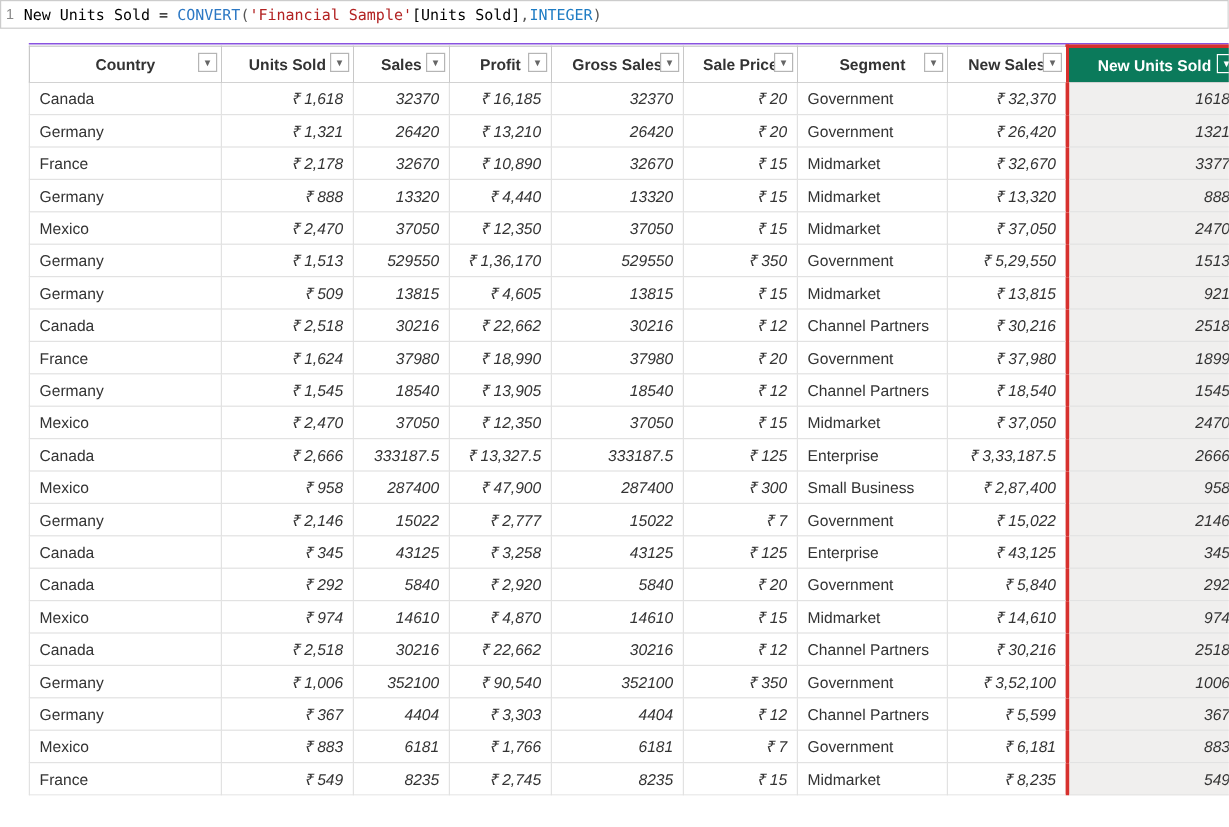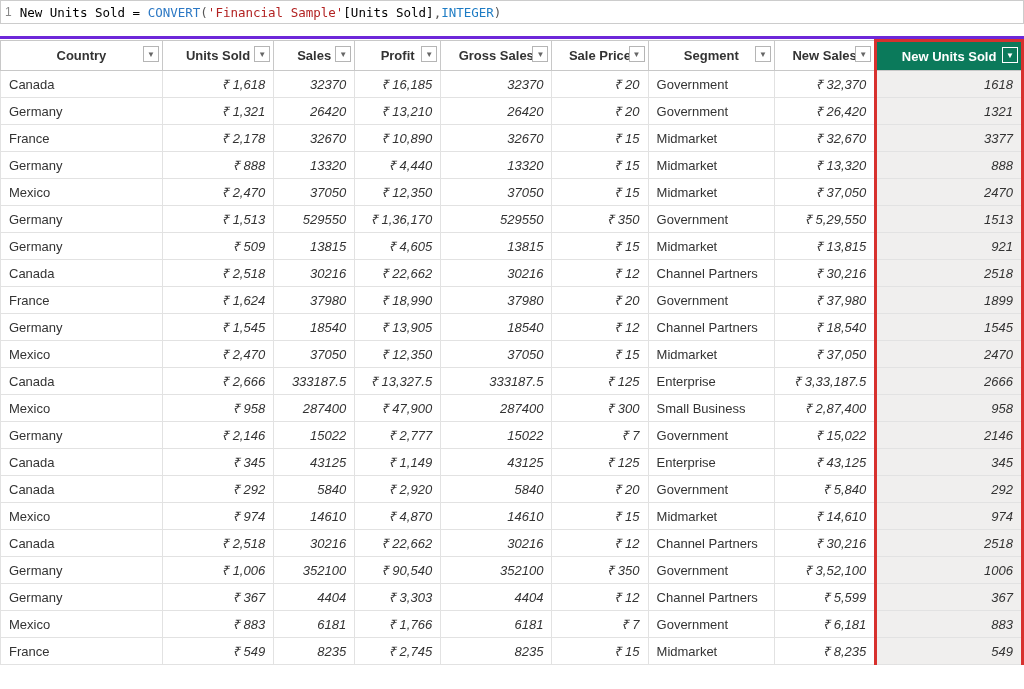--- a/index.html
+++ b/index.html
@@ -7,21 +7,21 @@
   .formula-bar { display:flex; align-items:center; border:1px solid #ccc; padding:2px 4px; height:24px; }
   .formula-line { color:#888; margin-right:8px; font-size:12px; }
   .formula-text { font-family: Consolas, monospace; font-size:12.5px; }
   .f-name { color:#000; }
   .f-eq { color:#000; }
   .f-func { color:#2c78c4; }
   .f-lit { color:#b22222; }
   .f-paren { color:#555; }
   .f-kw  { color:#1e7cc4; }
 
-  .grid-wrap { margin-top:12px; border-top:3px solid #6d28d9; }
+  .grid-wrap { margin-top:12px; border-top:1px solid #6d28d9;margin-left:24px; }
   table { border-collapse:collapse; width:100%; table-layout:fixed; }
   col.c-country  { width:160px; }
   col.c-units    { width:110px; }
   col.c-sales    { width:80px;  }
   col.c-profit   { width:85px;  }
   col.c-gross    { width:110px; }
   col.c-price    { width:95px;  }
   col.c-segment  { width:125px; }
   col.c-newsales { width:100px; }
   col.c-newunits { width:145px; }
@@ -232,21 +232,21 @@
           <td class="right">15022</td>
           <td class="right">₹ 7</td>
           <td class="seg">Government</td>
           <td class="right">₹ 15,022</td>
           <td class="newu">2146</td>
         </tr>
         <tr>
           <td class="left">Canada</td>
           <td class="right">₹ 345</td>
           <td class="right">43125</td>
-          <td class="right">₹ 1,149</td>
+          <td class="right">₹ 3,258</td>
           <td class="right">43125</td>
           <td class="right">₹ 125</td>
           <td class="seg">Enterprise</td>
           <td class="right">₹ 43,125</td>
           <td class="newu">345</td>
         </tr>
         <tr>
           <td class="left">Canada</td>
           <td class="right">₹ 292</td>
           <td class="right">5840</td>

